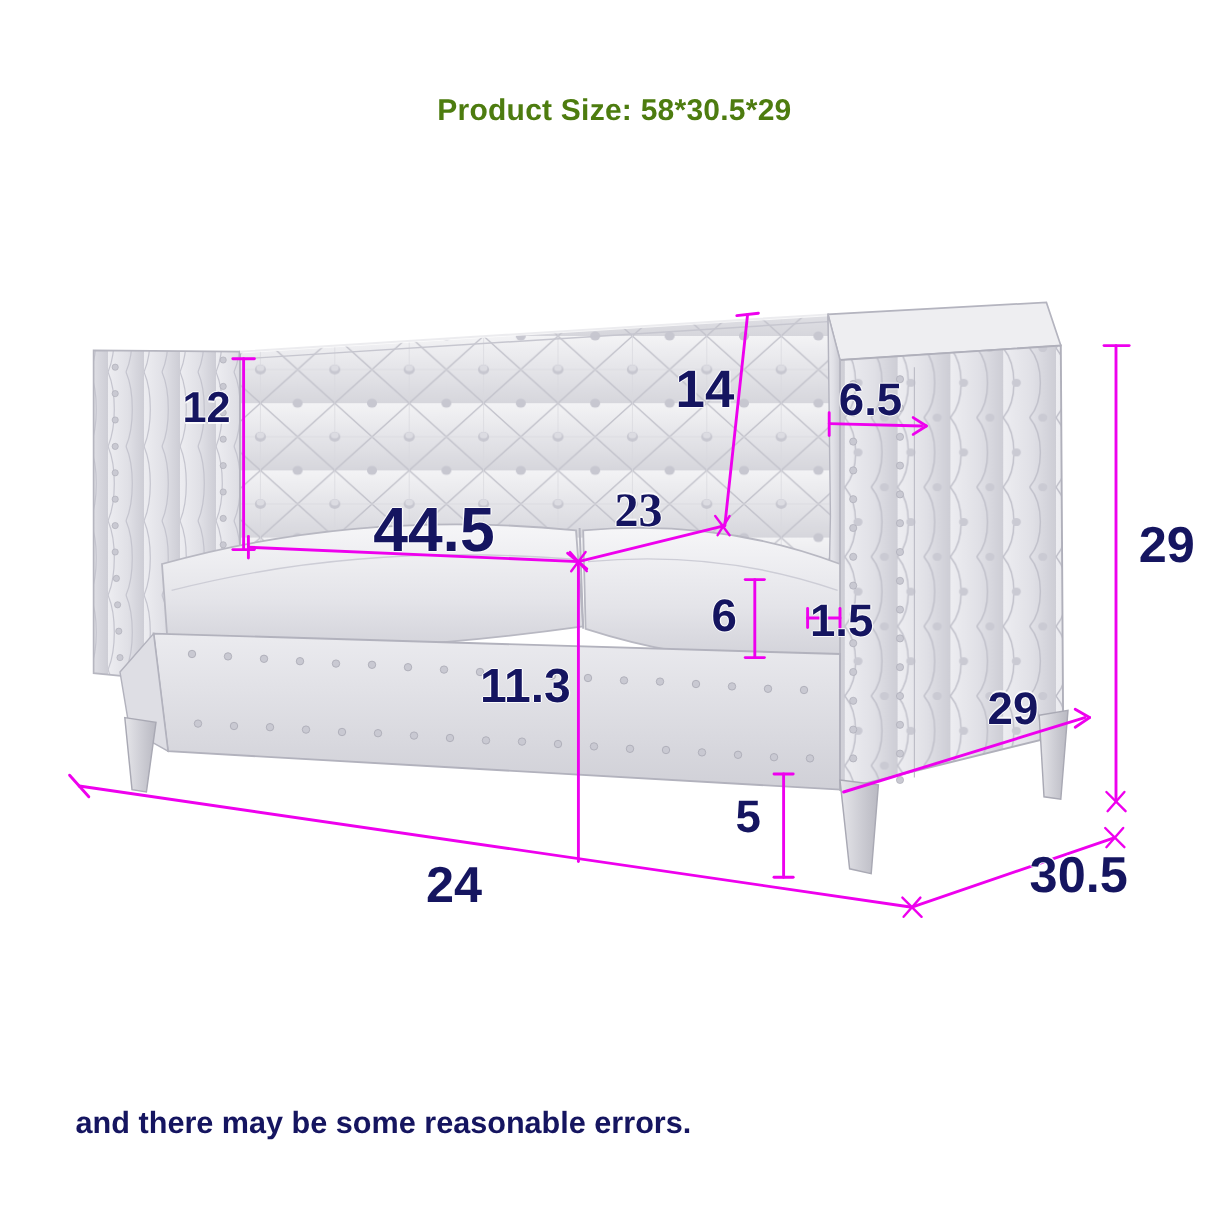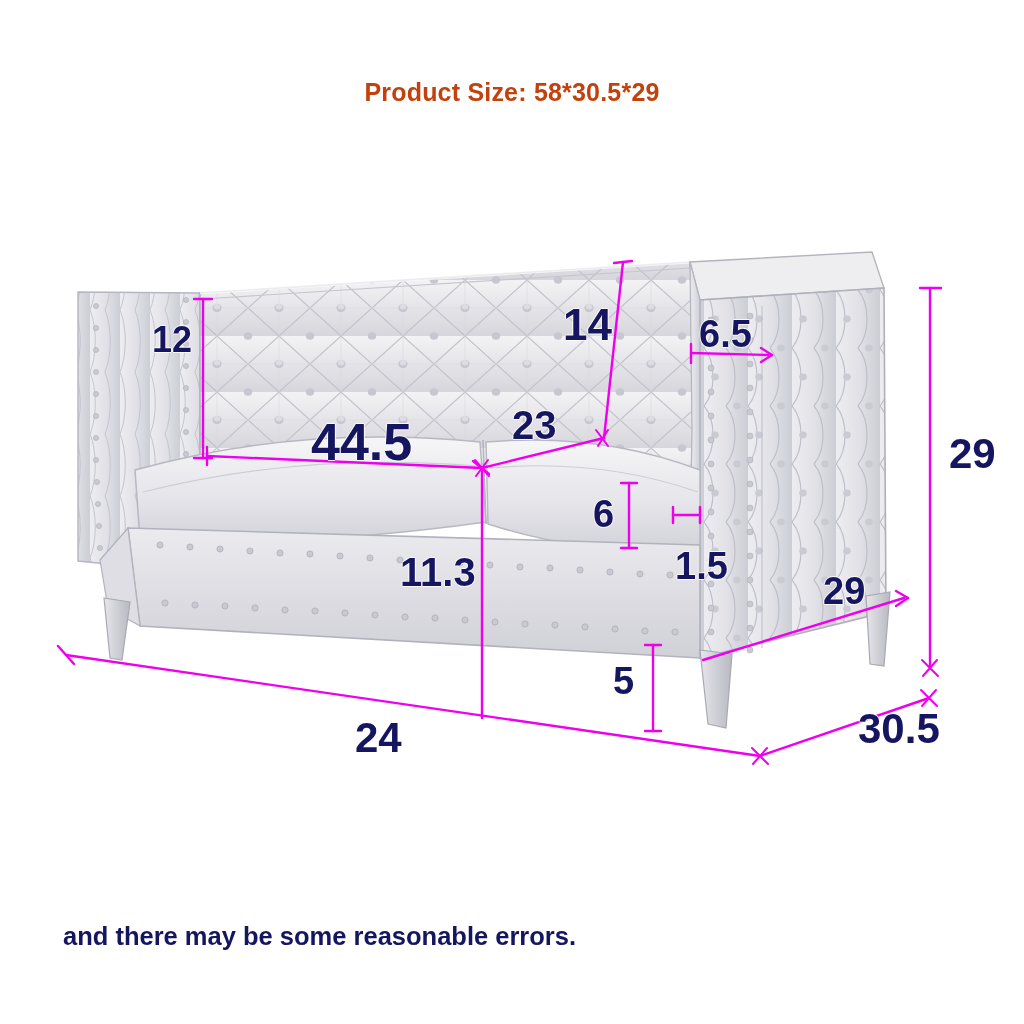--- a/index.html
+++ b/index.html
@@ -26,21 +26,21 @@
   
   .title {
     position: absolute;
     left: 0;
     top: 78px;
     width: 1024px;
     text-align: center;
     font-size: 25px;
     font-weight: bold;
     letter-spacing: 0.2px;
-    color: #c2410c;
+    color: #4d7c0f;
     white-space: nowrap;
   }
 
   
   .unit-line {
     position: absolute;
     left: 40px;
     top: 838px;
     font-size: 55px;
     font-weight: bold;
@@ -71,24 +71,24 @@
        1px 0 0 rgba(255,255,255,.85),
       -1px 0 0 rgba(255,255,255,.85),
        0 1px 0 rgba(255,255,255,.85),
        0 -1px 0 rgba(255,255,255,.85);
   }
 
   
   .d-12    { left: 152px; top: 322px; font-size: 36px; }
   .d-445   { left: 311px; top: 416px; font-size: 52px; }
   .d-14    { left: 563px; top: 303px; font-size: 44px; }
-  .d-23    { left: 512px; top: 405px; font-size: 40px; }
+  .d-23    { left: 512px; top: 405px; font-size: 40px; font-family: Liberation Serif, serif; }
   .d-65    { left: 699px; top: 315px; font-size: 38px; }
   .d-6     { left: 593px; top: 495px; font-size: 38px; }
-  .d-15    { left: 675px; top: 547px; font-size: 38px; }
+  .d-15    { left: 675px; top: 499px; font-size: 38px; }
   .d-176   { left: 400px; top: 552px; font-size: 40px; }
   .d-5     { left: 613px; top: 662px; font-size: 38px; }
   .d-58    { left: 355px; top: 717px; font-size: 42px; }
   .d-305   { left: 858px; top: 708px; font-size: 42px; }
   .d-29h   { left: 949px; top: 433px; font-size: 42px; }
   .d-29d   { left: 823px; top: 572px; font-size: 38px; }
 
   svg { display: block; }
 </style>
 </head>

